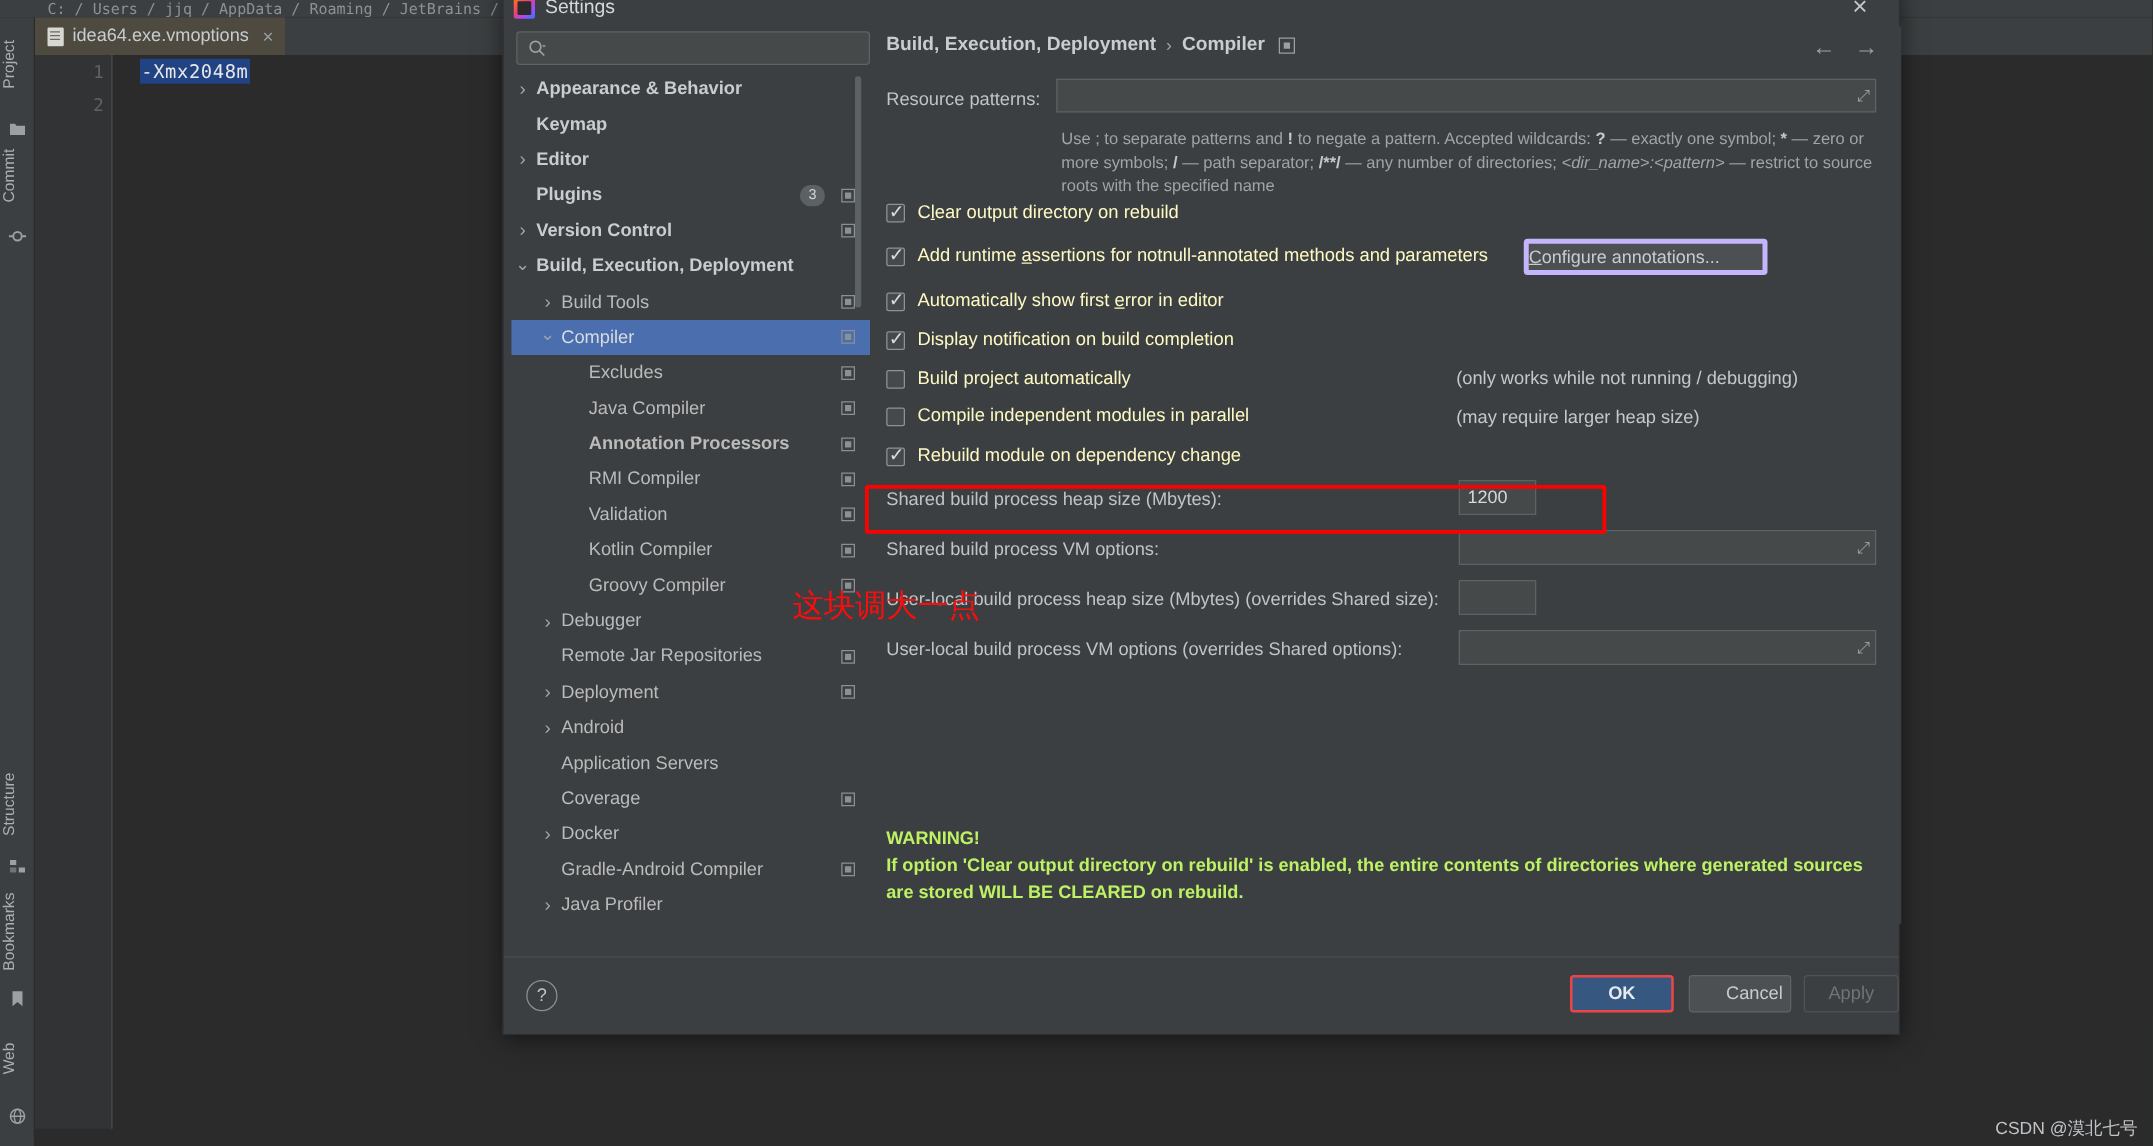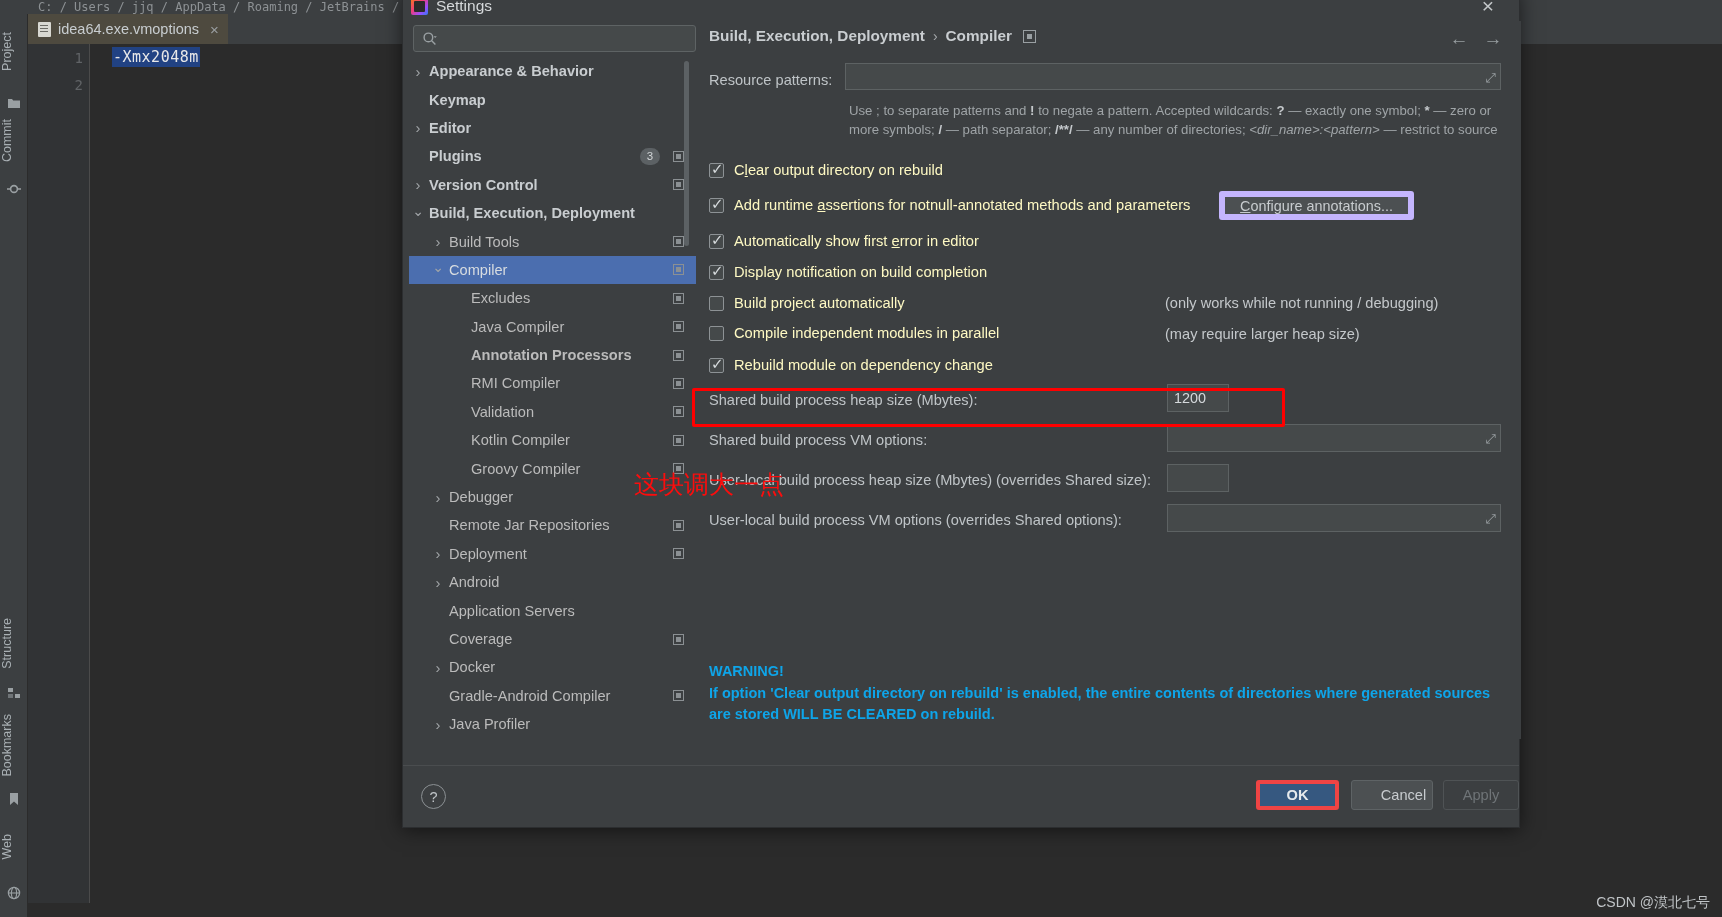--- a/index.html
+++ b/index.html
@@ -167,50 +167,50 @@
   }
   .cbox.on::after {
     content: "✓"; position: absolute; left: 1px; top: -4px;
     font-size: 15px; color: #d7dbdd; font-family: "DejaVu Sans", sans-serif;
   }
   .cblabel { color: #fef9c3; font-size: 14.7px; white-space: nowrap; }
   .cblabel u { text-decoration: underline; }
   .sidenote { position: absolute; color: #c4c8cb; font-size: 14.6px; white-space: nowrap; }
 
   .btn {
-    position: absolute; background: #4c5052; border: 6px solid #c4b5fd; border-radius: 3px;
-    color: #c8cccf; font-size: 14.4px; display: flex; align-items: center; justify-content: center;
+    position: absolute; background: #4c5052; border: 4px solid #c4b5fd; border-radius: 3px;
+    color: #c8cccf; font-size: 14.4px; display: flex; align-items: center; 
   }
   .btn u { text-decoration: underline; }
 
   .redbox {
     position: absolute; border: 3px solid #ff0000; border-radius: 2px;
     pointer-events: none;
   }
   .redtext {
     position: absolute; color: #fb0d0d; font-size: 25px; white-space: nowrap;
     font-family: "DejaVu Sans", sans-serif;
   }
 
-  .warnblock { position: absolute; color: #0ea5e9; font-size: 14.5px; font-weight: bold; line-height: 21.5px; }
+  .warnblock { position: absolute; color: #bef264; font-size: 14.5px; font-weight: bold; line-height: 21.5px; }
 
   .footer {
     position: absolute; left: 0; bottom: 0; width: 100%; height: 62px;
     background: #3c3f41; border-top: 1px solid #4a4d4f;
   }
   .help-btn {
     position: absolute; left: 18px; top: 18px; width: 25px; height: 25px; border-radius: 50%;
     border: 1px solid #8b9093; color: #bfc4c7; font-size: 14.5px;
     display: flex; align-items: center; justify-content: center;
   }
   .fbtn {
     position: absolute; top: 14px; height: 30px; border-radius: 3px;
     display: flex; align-items: center; justify-content: center; font-size: 14.6px;
   }
-  .fbtn.primary { background: #365880; border: 4px solid #ef4444; color: #e6eaed; font-weight: bold; }
+  .fbtn.primary { background: #365880; border: 2px solid #ef4444; color: #e6eaed; font-weight: bold; }
   .fbtn.normal { background: #4c5052; border: 1px solid #5e6365; color: #c8cccf; }
   .fbtn.disabled { background: #42464800; border: 1px solid #4f5355; color: #6f7477; }
 </style>
 </head>
 <body>
 
 <div id="root">
 
   <div class="ide-breadcrumb">C: / Users / jjq / AppData / Roaming / JetBrains / Intel</div>
 
@@ -414,20 +414,21 @@
         <span class="expand-ico">⤢</span>
       </div>
 
       <div class="hint" style="left:150px; top:80px;">
         <div>
           <span>Use ; to separate patterns and </span><b>!</b><span> to negate a pattern. Accepted wildcards: </span><b>?</b><span> — exactly one symbol; </span><b>*</b><span> — zero or</span>
         </div>
         <div>
           <span>more symbols; </span><b>/</b><span> — path separator; </span><b>/**/</b><span> — any number of directories; </span><i>&lt;dir_name&gt;:&lt;pattern&gt;</i><span> — restrict to source</span>
         </div>
+        <div>roots with the specified name</div>
       </div>
 
       <div class="cbrow" style="left:10px; top:141px;">
         <span class="cbox on"></span>
         <span class="cblabel"><span>C</span><u>l</u><span>ear output directory on rebuild</span></span>
       </div>
 
       <div class="cbrow" style="left:10px; top:176px;">
         <span class="cbox on"></span>
         <span class="cblabel"><span>Add runtime </span><u>a</u><span>ssertions for notnull-annotated methods and parameters</span></span>

